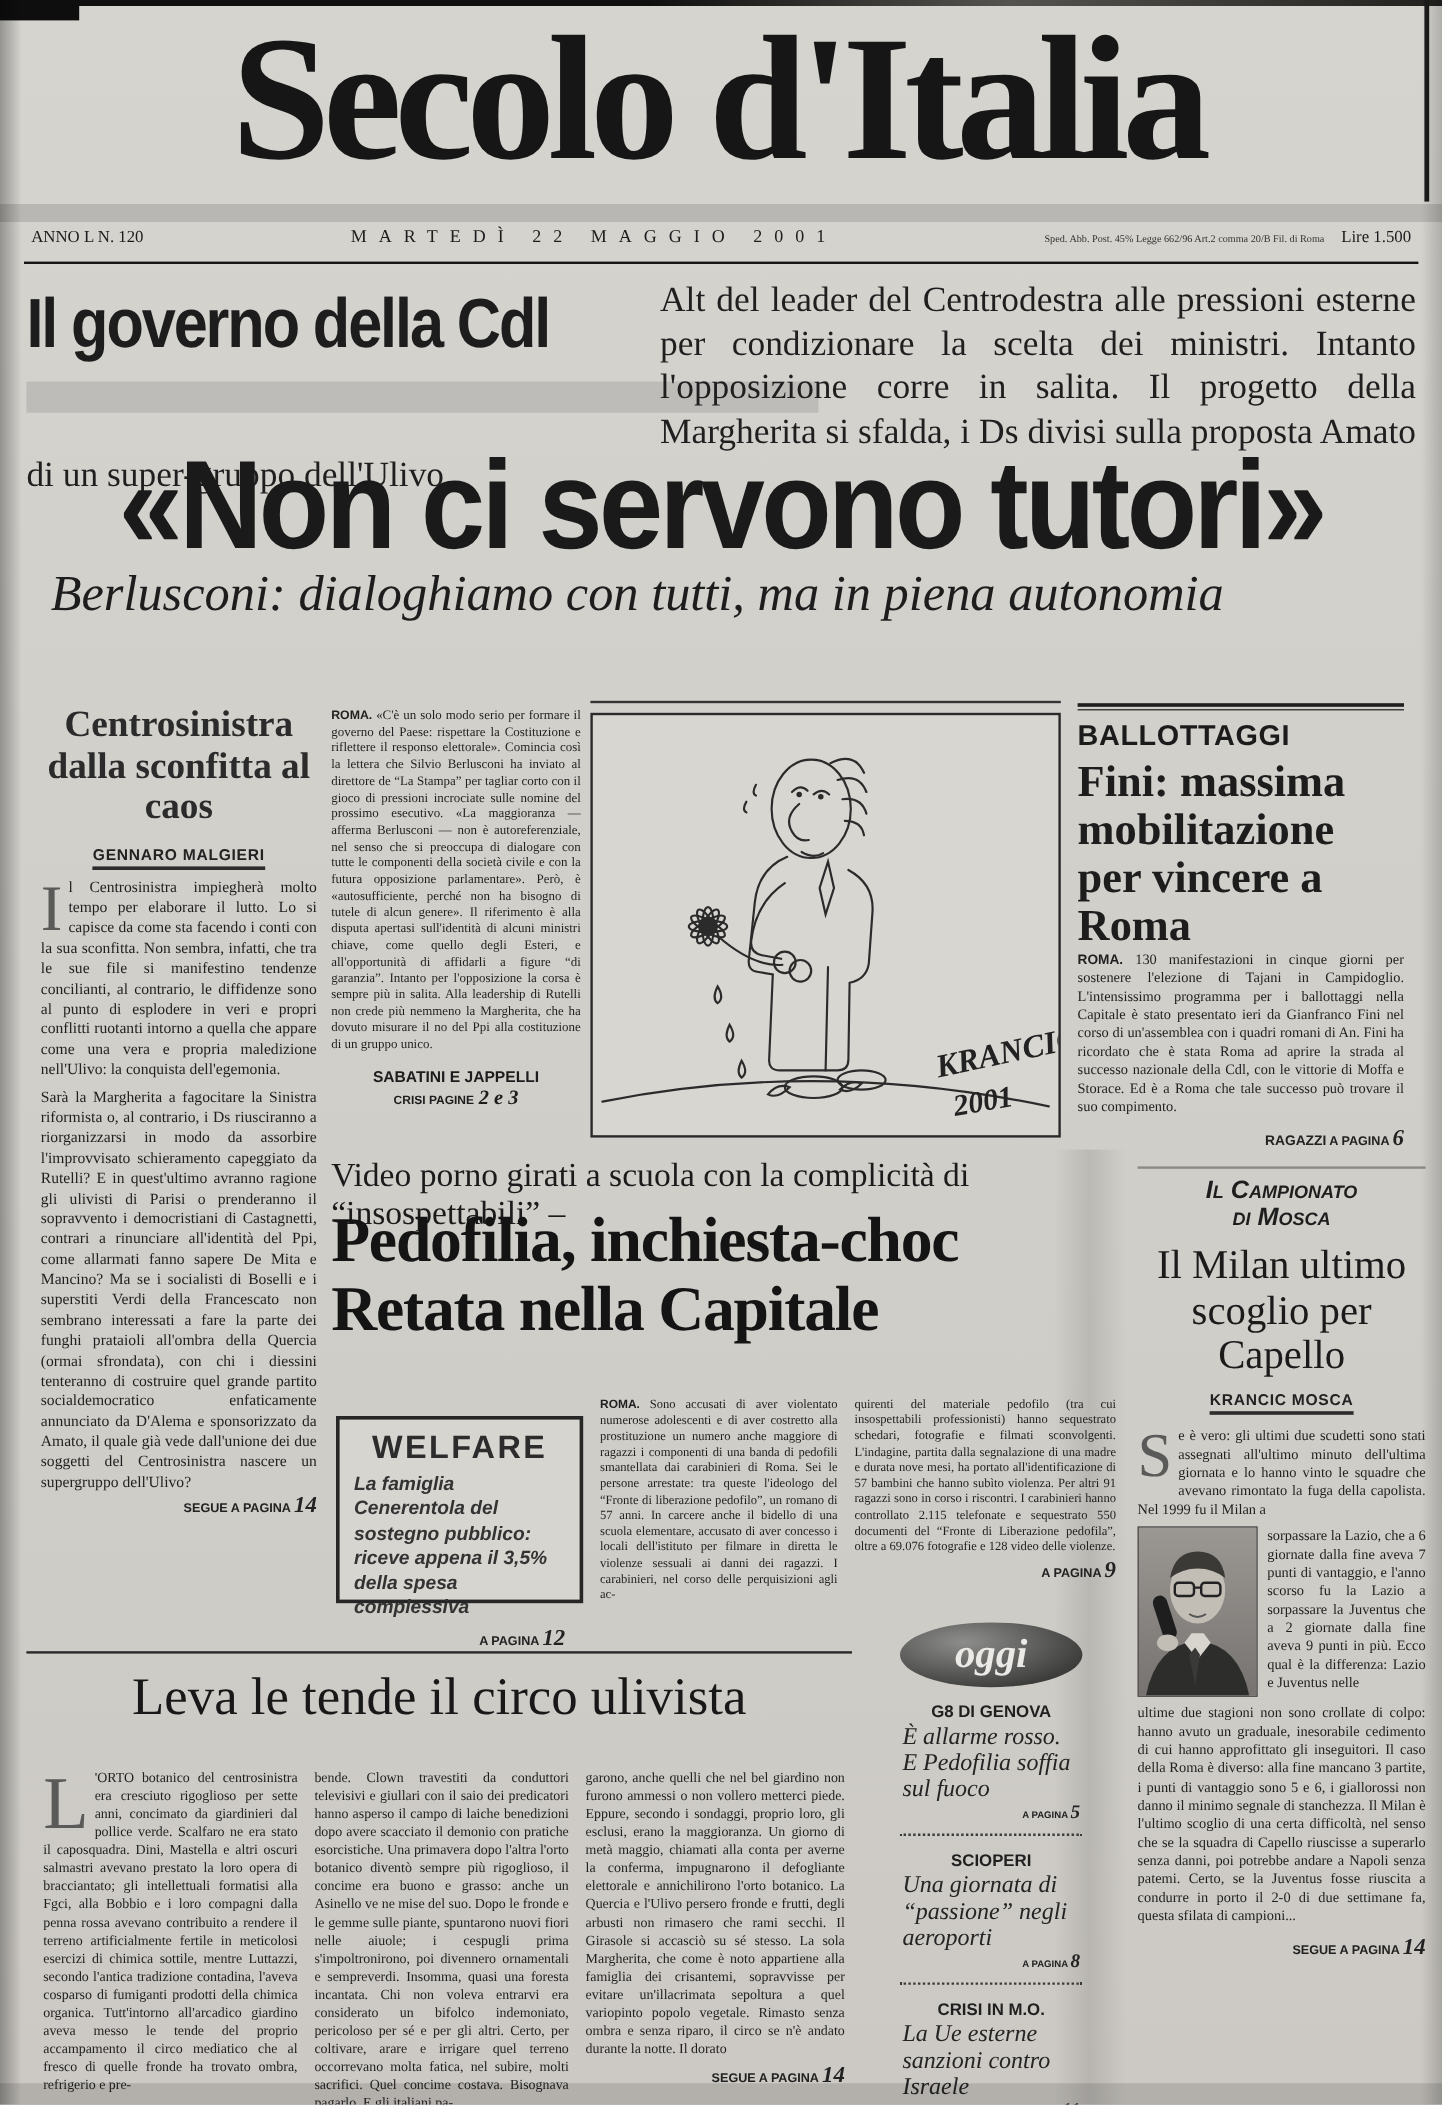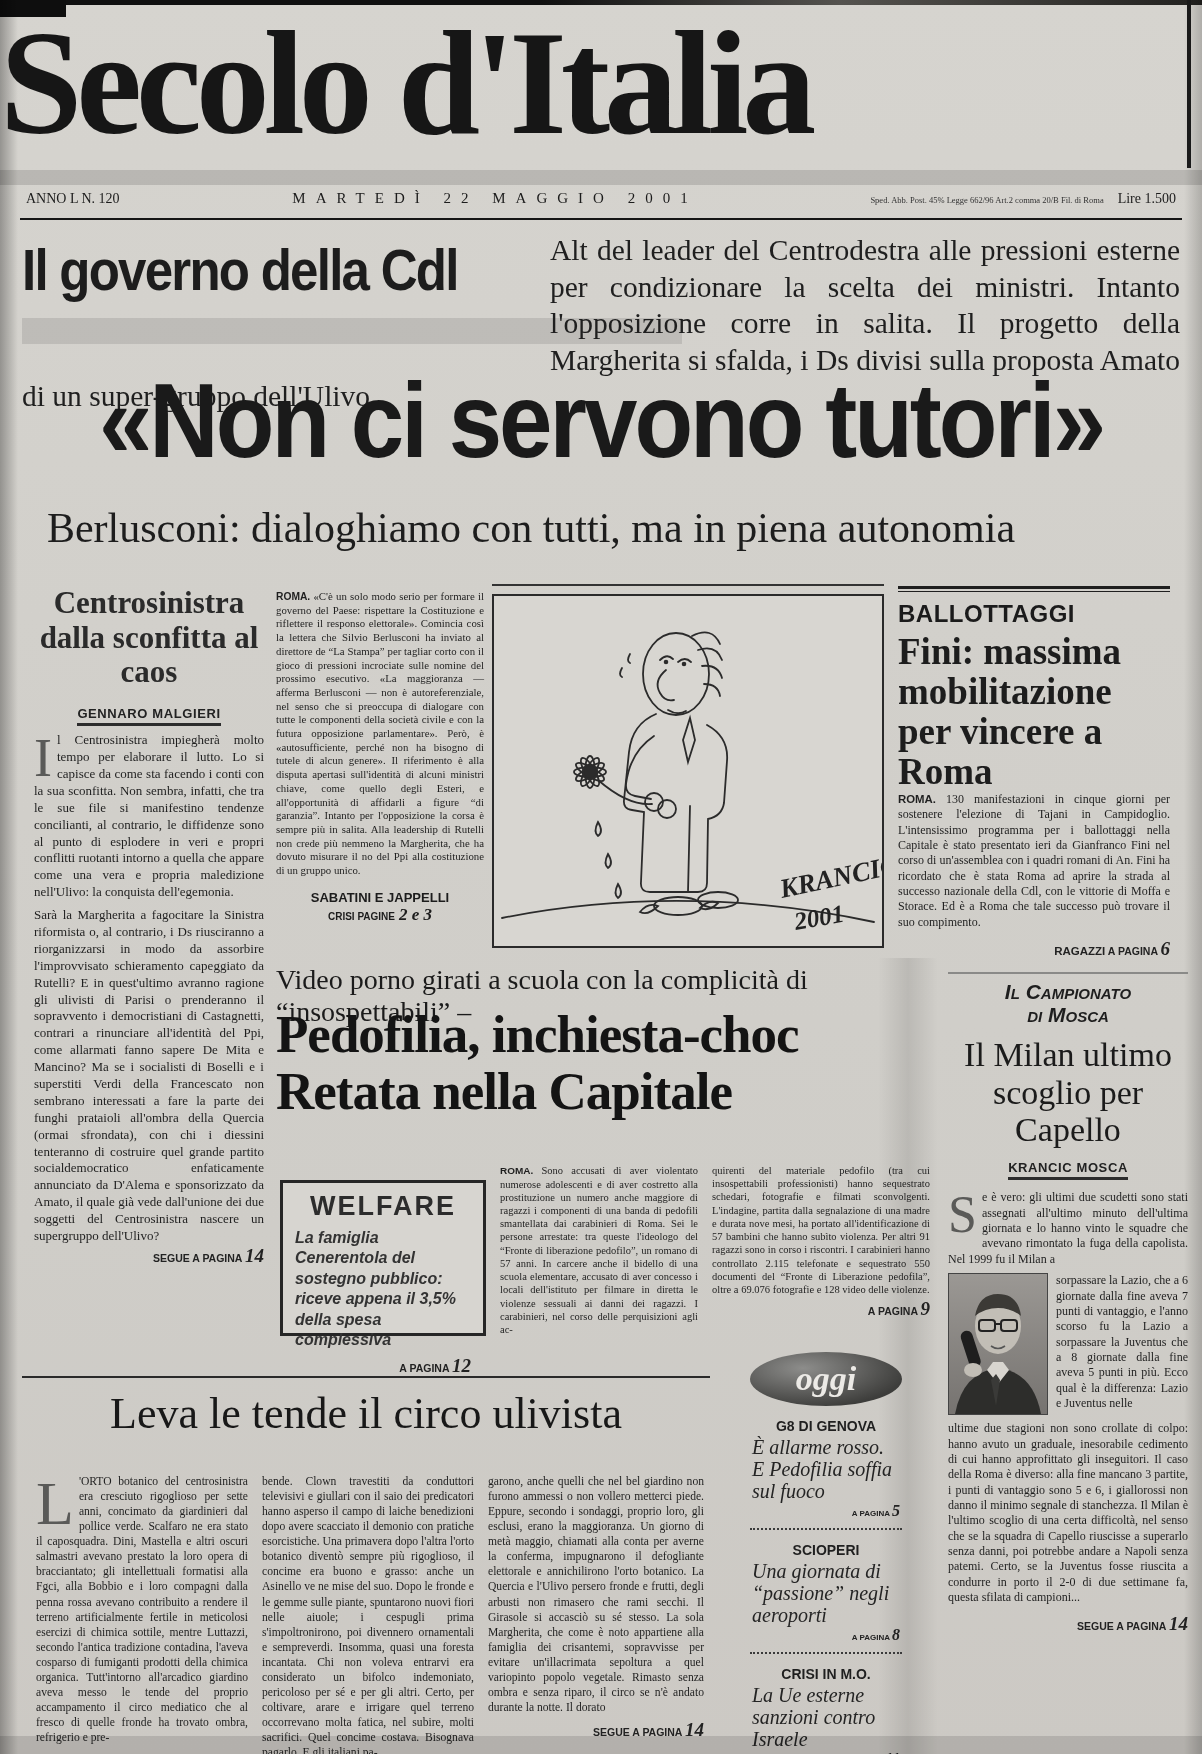--- a/index.html
+++ b/index.html
@@ -12,40 +12,40 @@
   .abs { position:absolute; }
   
   .scan-top    { left:0; top:0; width:1202px; height:5px; background:linear-gradient(90deg,#101010 0 45%,#55534f 70%,#22211f); }
   .scan-corner { left:0; top:0; width:66px; height:17px; background:#0e0e0e; }
   .scan-right-tick { left:1187px; top:0; width:4px; height:168px; background:#1b1b1b; }
   .left-shade  { left:0; top:0; width:18px; height:1754px; background:linear-gradient(90deg,rgba(0,0,0,.30),rgba(0,0,0,0)); }
   .right-shade { left:1184px; top:0; width:18px; height:1754px; background:linear-gradient(270deg,rgba(0,0,0,.18),rgba(0,0,0,0)); }
   .bottom-shade{ left:0; top:1736px; width:1202px; height:18px; background:rgba(0,0,0,.12); }
   .fold-shade  { left:878px; top:958px; width:60px; height:796px; background:linear-gradient(90deg,rgba(0,0,0,0),rgba(0,0,0,.10),rgba(0,0,0,0)); }
   
-  .masthead { left:0; top:8px; width:1196px; 
+  .masthead { left:0; top:8px; width:1196px; text-align:center;
     font-weight:700; font-size:148px; line-height:1.02; letter-spacing:-6px; color:#161616; }
   .mast-band { left:0; top:170px; width:1202px; height:15px; background:rgba(0,0,0,.13); }
   .dateline { left:26px; top:190px; width:1150px; display:flex; align-items:baseline; gap:14px; }
   .anno  { font-size:14px; }
   .date  { font-size:15px; letter-spacing:10px; margin:0 auto; white-space:nowrap; }
   .postal{ font-size:8.5px; max-width:300px; color:#333; }
   .price { font-size:14px; white-space:nowrap; }
   .mast-rule { left:20px; top:218px; width:1162px; border-top:2px solid #151515; }
   
   .top-lead { left:22px; top:232px; width:1158px; }
   .cdl-head { float:left; width:528px; height:116px; padding-top:8px;
     font-family:"Liberation Sans",sans-serif; font-weight:800; font-size:58px; line-height:1.02;
     letter-spacing:-2px; transform:scaleX(.88); transform-origin:left top; color:#1d1d1d; }
   .cdl-band { left:22px; top:318px; width:660px; height:26px; background:rgba(0,0,0,.10); }
   .lead-par { font-size:29.5px; line-height:1.24; text-align:justify; color:#1f1f1f; }
   .main-head { left:0; top:372px; width:1202px; text-align:center;
     font-family:"Liberation Sans",sans-serif; font-weight:800; font-size:97px; line-height:1;
     letter-spacing:-3px; transform:scale(.99,1.08); color:#1a1a1a; }
-  .subhead { left:0; top:504px; width:1062px; text-align:center; font-size:42px; color:#1d1d1d; }
+  .subhead { left:0; top:471px; width:1062px; text-align:center; font-style:italic; font-size:42px; color:#1d1d1d; }
   
   .byline { display:inline-block; font-family:"Liberation Sans",sans-serif; font-weight:800;
     font-size:13px; letter-spacing:.6px; color:#222; border-bottom:3px solid #2c2c2c; padding-bottom:2px; }
   .center { text-align:center; }
   .jp { text-align:justify; color:#1f1f1f; }
   .follow { text-align:right; font-family:"Liberation Sans",sans-serif; font-weight:800; font-size:10.5px; color:#222; }
   .follow .pg { font-family:"Liberation Serif",serif; font-style:italic; font-weight:700; font-size:19px; }
   .dropcap { float:left; font-size:54px; line-height:.82; padding:4px 5px 0 0; color:#5a5a58; }
   
   .col-malgieri { left:34px; top:586px; width:230px; }
@@ -280,21 +280,21 @@
           <rect x="30" y="46" width="16" height="11" rx="3" fill="none" stroke="#222" stroke-width="2"></rect>
           <rect x="52" y="46" width="16" height="11" rx="3" fill="none" stroke="#222" stroke-width="2"></rect>
           <line x1="46" y1="50" x2="52" y2="50" stroke="#222" stroke-width="2"></line>
           <path d="M42 72 q7 5 14 0" stroke="#555" stroke-width="1.6" fill="none"></path>
           <g transform="rotate(-18 22 76)">
             <rect x="16" y="56" width="12" height="38" rx="6" fill="#1e1e1e"></rect>
           </g>
           <ellipse cx="24" cy="96" rx="9" ry="7" fill="#c2beb6"></ellipse>
         </svg>
       </div>
-      <p class="jp">sorpassare la Lazio, che a 6 giornate dalla fine aveva 7 punti di vantaggio, e l'anno scorso fu la Lazio a sorpassare la Juventus che a 8 giornate dalla fine aveva 5 punti in più. Ecco qual è la differenza: Lazio e Juventus nelle</p>
+      <p class="jp">sorpassare la Lazio, che a 6 giornate dalla fine aveva 7 punti di vantaggio, e l'anno scorso fu la Lazio a sorpassare la Juventus che a 2 giornate dalla fine aveva 9 punti in più. Ecco qual è la differenza: Lazio e Juventus nelle</p>
     </div>
     <p class="jp">ultime due stagioni non sono crollate di colpo: hanno avuto un graduale, inesorabile cedimento di cui hanno approfittato gli inseguitori. Il caso della Roma è diverso: alla fine mancano 3 partite, i punti di vantaggio sono 5 e 6, i giallorossi non danno il minimo segnale di stanchezza. Il Milan è l'ultimo scoglio di una certa difficoltà, nel senso che se la squadra di Capello riuscisse a superarlo senza danni, poi potrebbe andare a Napoli senza patemi. Certo, se la Juventus fosse riuscita a condurre in porto il 2-0 di due settimane fa, questa sfilata di campioni...</p>
     <div class="follow">
       <span>SEGUE A PAGINA</span>
       <span class="pg">14</span>
     </div>
   </div>
 
   <div class="abs oggi">
     <div class="oggi-pill">oggi</div>

